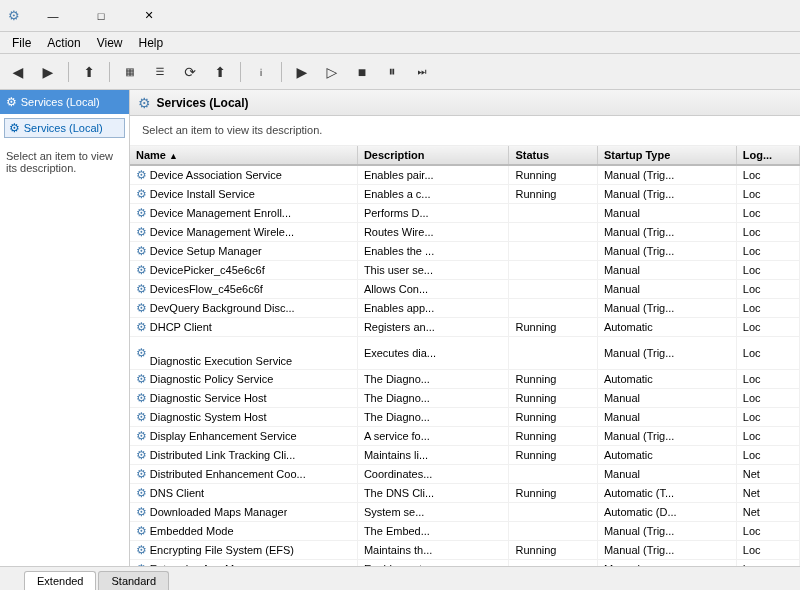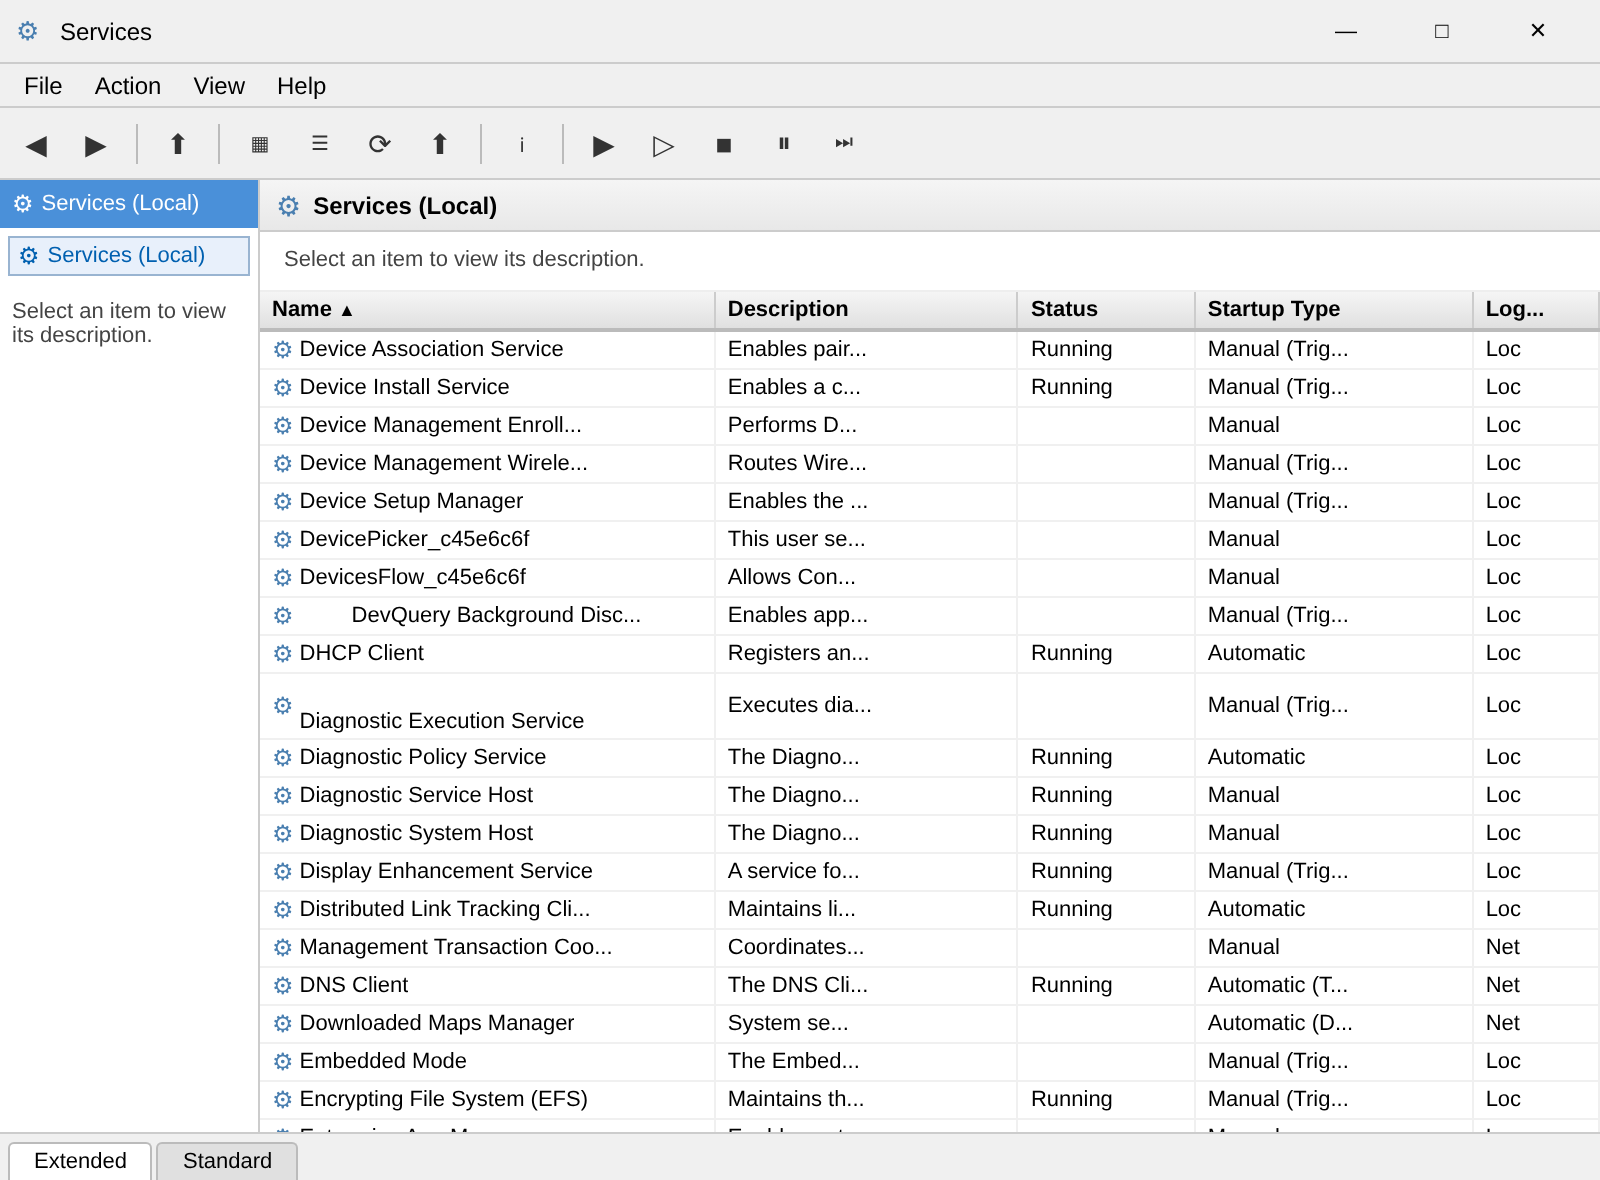--- a/index.html
+++ b/index.html
@@ -204,21 +204,21 @@
       text-overflow: ellipsis;
     }
 
     
     .bottom-tabs {
       height: 24px;
       background: #f0f0f0;
       border-top: 1px solid #ccc;
       display: flex;
       align-items: flex-end;
-      padding: 0 4px;
+      padding: 0 24px;
     }
     .tab {
       padding: 3px 12px;
       border: 1px solid #bbb;
       border-bottom: none;
       background: #e0e0e0;
       font-size: 11px;
       cursor: pointer;
       margin-right: 2px;
       border-radius: 3px 3px 0 0;
@@ -239,21 +239,20 @@
       display: inline-block;
       font-size: 13px;
       color: #4a7fb0;
     }
   </style>
 </head>
 <body>
 
 <div class="title-bar">
   <span class="title-bar-icon gear-icon">⚙</span>
-  <span class="title-bar-text">Services</span>
   <div class="title-bar-controls">
     <button class="title-bar-btn">—</button>
     <button class="title-bar-btn">□</button>
     <button class="title-bar-btn close">✕</button>
   </div>
 </div>
 
 <div class="menu-bar">
   <span class="menu-item">File</span>
   <span class="menu-item">Action</span>
@@ -385,21 +384,21 @@
                   <span style="overflow:hidden;text-overflow:ellipsis;">DevicesFlow_c45e6c6f</span>
                 </span></td>
               <td>Allows Con...</td>
               <td></td>
               <td>Manual</td>
               <td>Loc</td>
             </tr>
             <tr style="cursor: default;">
               <td style="max-width: 180px;"><span style="display:inline-flex;align-items:center;gap:3px;">
                   <span style="color:#4a7fb0;font-size:12px;">⚙</span>
-                  <span style="overflow:hidden;text-overflow:ellipsis;margin-left:26px;">DevQuery Background Disc...</span>
+                  <span style="overflow:hidden;text-overflow:ellipsis;">DevQuery Background Disc...</span>
                 </span></td>
               <td>Enables app...</td>
               <td></td>
               <td>Manual (Trig...</td>
               <td>Loc</td>
             </tr>
             <tr style="cursor: default;">
               <td style="max-width: 180px;"><span style="display:inline-flex;align-items:center;gap:3px;">
                   <span style="color:#4a7fb0;font-size:12px;">⚙</span>
                   <span style="overflow:hidden;text-overflow:ellipsis;">DHCP Client</span>
@@ -465,21 +464,21 @@
                   <span style="overflow:hidden;text-overflow:ellipsis;">Distributed Link Tracking Cli...</span>
                 </span></td>
               <td>Maintains li...</td>
               <td>Running</td>
               <td>Automatic</td>
               <td>Loc</td>
             </tr>
             <tr style="cursor: default;">
               <td style="max-width: 180px;"><span style="display:inline-flex;align-items:center;gap:3px;">
                   <span style="color:#4a7fb0;font-size:12px;">⚙</span>
-                  <span style="overflow:hidden;text-overflow:ellipsis;">Management Transaction Coo...</span>
+                  <span style="overflow:hidden;text-overflow:ellipsis;">Distributed Enhancement Coo...</span>
                 </span></td>
               <td>Coordinates...</td>
               <td></td>
               <td>Manual</td>
               <td>Net</td>
             </tr>
             <tr style="cursor: default;">
               <td style="max-width: 180px;"><span style="display:inline-flex;align-items:center;gap:3px;">
                   <span style="color:#4a7fb0;font-size:12px;">⚙</span>
                   <span style="overflow:hidden;text-overflow:ellipsis;">DNS Client</span>

